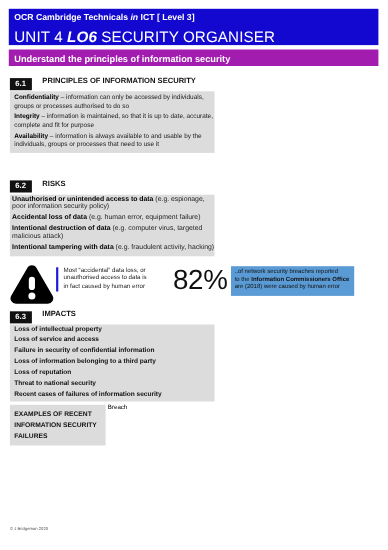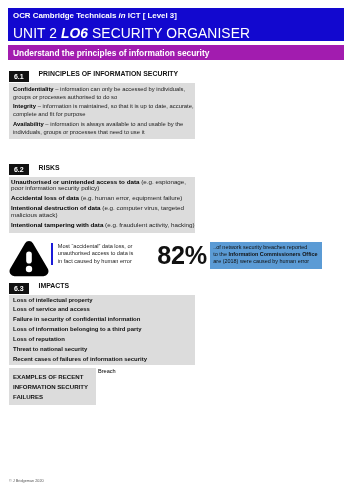--- a/index.html
+++ b/index.html
@@ -39,41 +39,41 @@
 
   .implist{background:#dcdcdc;padding:1.5px 5px 3px 4px;}
   .implist div{font-size:5.95px;font-weight:bold;color:#111;line-height:6.5px;margin-bottom:3.4px;}
   .implist div:last-child{margin-bottom:0;}
 
   
   .warnrow{position:absolute;left:0px;top:236px;width:353px;height:42px;}
   .warn-icon{position:absolute;left:8.8px;top:5.2px;}
   .warn-txt{position:absolute;left:50.6px;top:6.5px;width:88px;padding-left:5.2px;border-left:2.3px solid #1b1bd8;
             height:22.7px;box-sizing:border-box;font-size:5.6px;line-height:7.6px;color:#1c1c1c;white-space:nowrap;}
-  .pct{position:absolute;left:157.2px;top:6.5px;font-size:25.2px;font-weight:bold;color:#111;letter-spacing:-.2px;line-height:1;}
+  .pct{position:absolute;left:157.2px;top:6.5px;font-size:25.2px;font-weight:normal;color:#111;letter-spacing:-.2px;line-height:1;}
   .pct-box{position:absolute;left:209.8px;top:5.8px;width:112.2px;height:27px;box-sizing:border-box;background:#5b9bd5;
            padding:2.2px 3.5px;font-size:5.45px;line-height:7.2px;color:#111;white-space:nowrap;}
   .pct-box b{font-weight:bold;}
 
   
   .btable{position:absolute;left:9px;top:368px;width:186px;font-size:5.6px;}
   .bt-left{position:absolute;left:0;top:0;width:87px;background:#dcdcdc;padding:4px 4px;box-sizing:border-box;
            font-size:6.1px;font-weight:bold;color:#111;line-height:1.6;}
   .bt-right{position:absolute;left:89px;top:0;width:97px;border-collapse:collapse;}
 
   .copy{position:absolute;left:9px;top:479px;font-size:3.8px;color:#555;}
 </style>
 </head>
 <body>
 
 <div class="page">
 
   <div class="hdr-blue">
     <div class="hdr-l1"><span>OCR Cambridge Technicals </span><i>in</i><span> ICT [ Level 3]</span></div>
-    <div class="hdr-l2"><span>UNIT 2 </span><span class="lo">LO6 </span><span>SECURITY ORGANISER</span></div>
+    <div class="hdr-l2"><span>UNIT 4 </span><span class="lo">LO6 </span><span>SECURITY ORGANISER</span></div>
   </div>
   <div class="hdr-black">
     <span class="t">Understand the principles of information security</span>
   </div>
 
   <div class="lcol">
     <div class="sechdr">
       <span class="badge">6.1</span>
       <span class="sectitle">PRINCIPLES OF INFORMATION SECURITY</span>
     </div>

